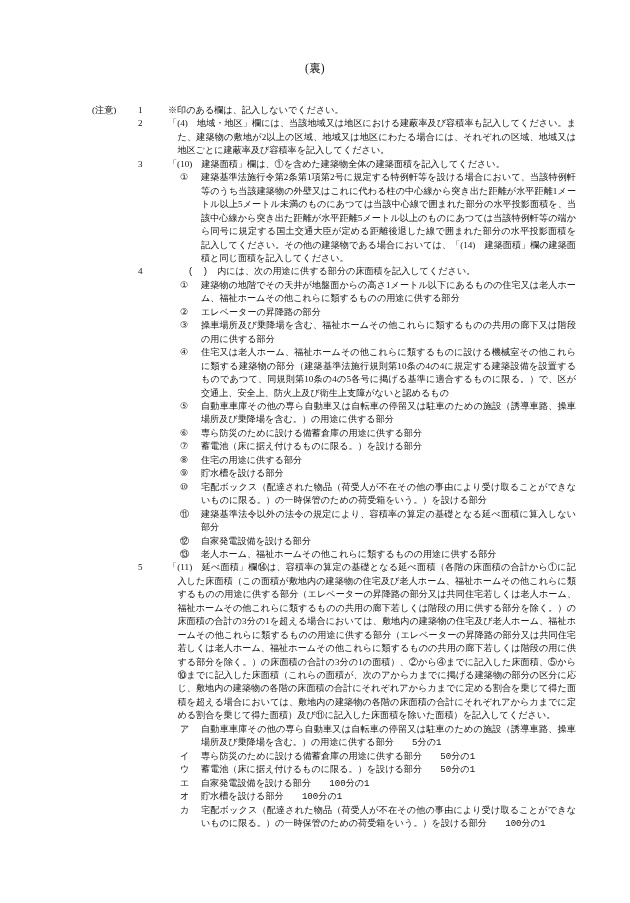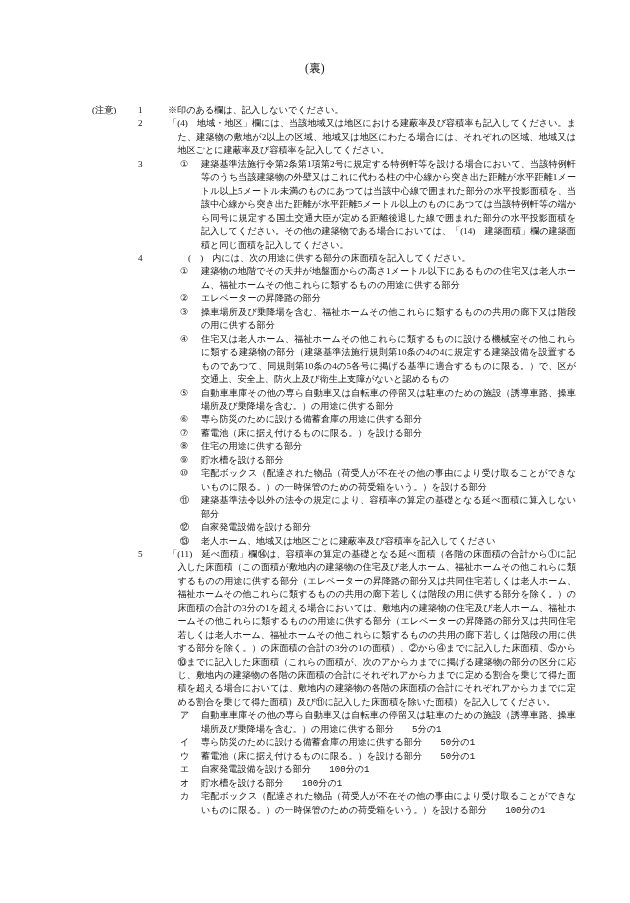--- a/index.html
+++ b/index.html
@@ -132,20 +132,21 @@
     top: 0;
     width: 18px;
     font-size: 9.1px;
   }
   .kana > .body { display: block; font-family: Liberation Mono, monospace; }
 
   
   .paren-note {
     margin-left: 12px;
     padding-left: 8px;
+    font-family: Liberation Mono, monospace;
   }
   .circ {
     font-family: "DejaVu Sans", "Liberation Sans", sans-serif;
     font-size: 8.7px;
   }
 </style>
 </head>
 <body>
 
 <div class="page">
@@ -168,20 +169,21 @@
       <li class="note">
         <span class="marker">2</span>
         <span class="body">
           <span class="para hang">「(4)　地域・地区」欄には、当該地域又は地区における建蔽率及び容積率も記入してください。また、建築物の敷地が2以上の区域、地域又は地区にわたる場合には、それぞれの区域、地域又は地区ごとに建蔽率及び容積率を記入してください。</span>
         </span>
       </li>
 
       <li class="note">
         <span class="marker">3</span>
         <span class="body">
+          <span class="para">「(10)　建築面積」欄は、①を含めた建築物全体の建築面積を記入してください。</span>
           <ul class="sub-list">
             <li class="sub">
               <span class="marker circ">①</span>
               <span class="body">建築基準法施行令第2条第1項第2号に規定する特例軒等を設ける場合において、当該特例軒等のうち当該建築物の外壁又はこれに代わる柱の中心線から突き出た距離が水平距離1メートル以上5メートル未満のものにあつては当該中心線で囲まれた部分の水平投影面積を、当該中心線から突き出た距離が水平距離5メートル以上のものにあつては当該特例軒等の端から同号に規定する国土交通大臣が定める距離後退した線で囲まれた部分の水平投影面積を記入してください。その他の建築物である場合においては、「(14)　建築面積」欄の建築面積と同じ面積を記入してください。</span>
             </li>
           </ul>
         </span>
       </li>
 
       <li class="note">
@@ -232,21 +234,21 @@
             <li class="sub">
               <span class="marker circ">⑪</span>
               <span class="body">建築基準法令以外の法令の規定により、容積率の算定の基礎となる延べ面積に算入しない部分</span>
             </li>
             <li class="sub">
               <span class="marker circ">⑫</span>
               <span class="body">自家発電設備を設ける部分</span>
             </li>
             <li class="sub">
               <span class="marker circ">⑬</span>
-              <span class="body">老人ホーム、地域又は地区ごとに建蔽率及び容積率を記入してください</span>
+              <span class="body">老人ホーム、福祉ホームその他これらに類するものの用途に供する部分</span>
             </li>
           </ul>
         </span>
       </li>
 
       <li class="note">
         <span class="marker">5</span>
         <span class="body">
           <span class="para hang">「(11)　延べ面積」欄⑭は、容積率の算定の基礎となる延べ面積（各階の床面積の合計から①に記入した床面積（この面積が敷地内の建築物の住宅及び老人ホーム、福祉ホームその他これらに類するものの用途に供する部分（エレベーターの昇降路の部分又は共同住宅若しくは老人ホーム、福祉ホームその他これらに類するものの共用の廊下若しくは階段の用に供する部分を除く。）の床面積の合計の3分の1を超える場合においては、敷地内の建築物の住宅及び老人ホーム、福祉ホームその他これらに類するものの用途に供する部分（エレベーターの昇降路の部分又は共同住宅若しくは老人ホーム、福祉ホームその他これらに類するものの共用の廊下若しくは階段の用に供する部分を除く。）の床面積の合計の3分の1の面積）、②から④までに記入した床面積、⑤から⑩までに記入した床面積（これらの面積が、次のアからカまでに掲げる建築物の部分の区分に応じ、敷地内の建築物の各階の床面積の合計にそれぞれアからカまでに定める割合を乗じて得た面積を超える場合においては、敷地内の建築物の各階の床面積の合計にそれぞれアからカまでに定める割合を乗じて得た面積）及び⑪に記入した床面積を除いた面積）を記入してください。</span>
           <ul class="sub-list">

